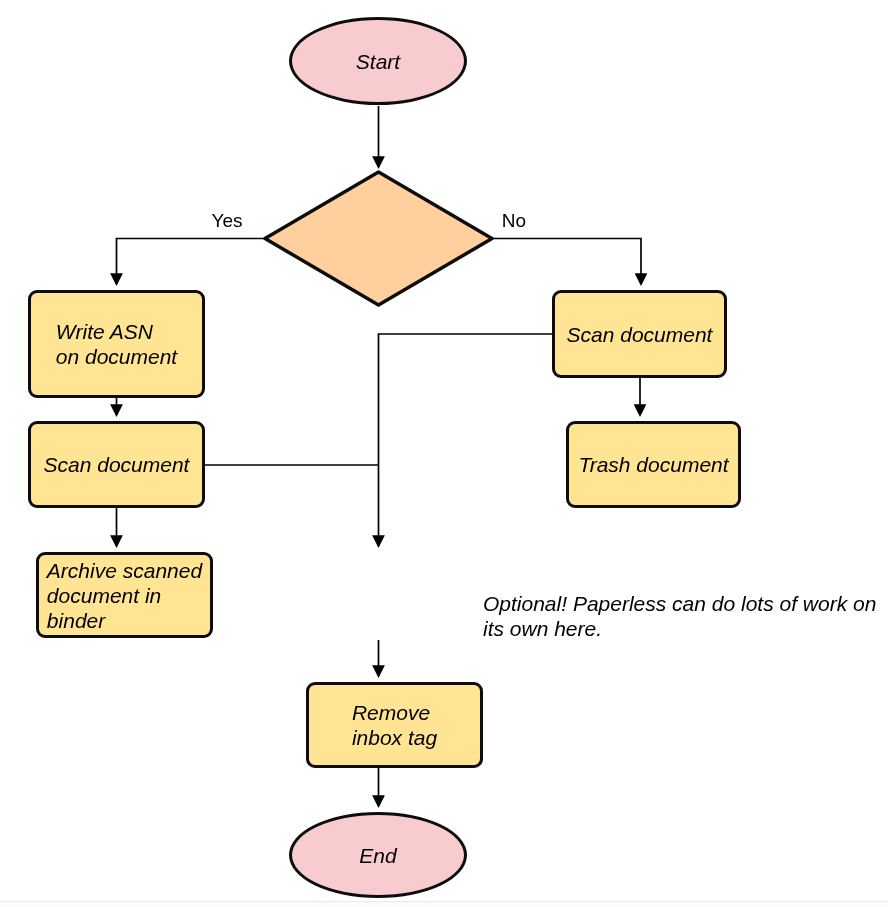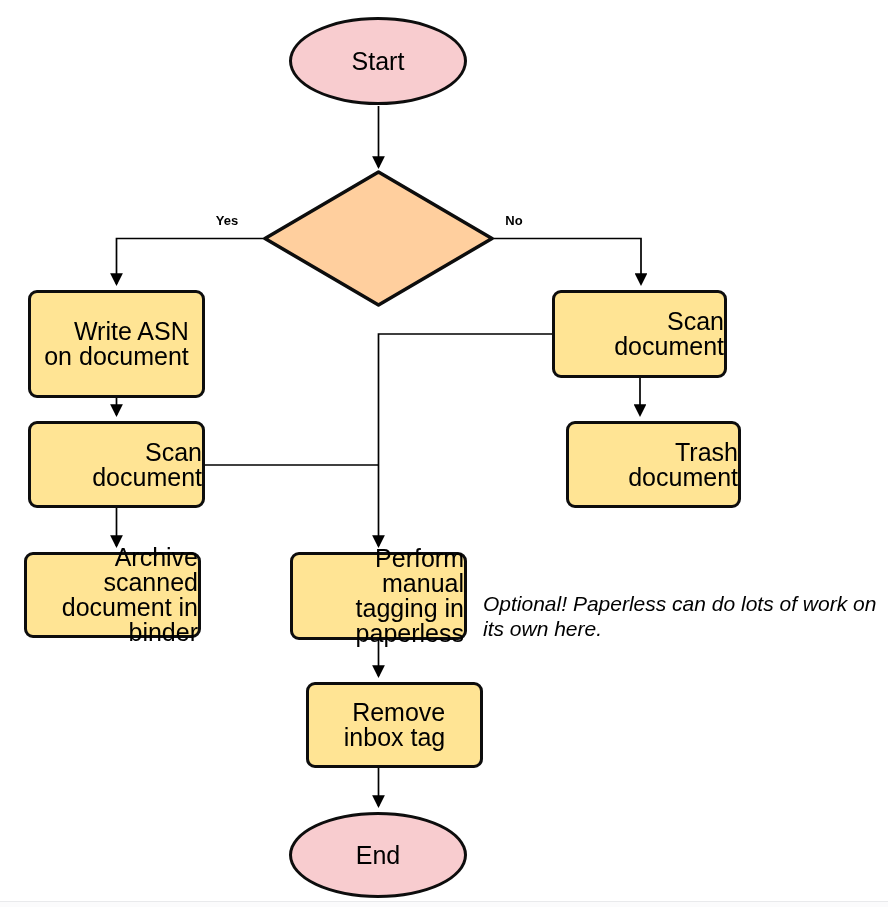--- a/index.html
+++ b/index.html
@@ -20,47 +20,47 @@
   .edge {
     fill: none;
     stroke: #000000;
     stroke-width: 1.7;
   }
   .node {
     position: absolute;
     display: flex;
     align-items: center;
     justify-content: center;
-    text-align: right;
+    text-align: left;
     white-space: pre-line;
-    font-size: 25px;
+    font-size: 21px;
     line-height: 25px;
     box-sizing: border-box;
+    font-style: italic;
   }
   .process {
     background: #ffe494;
     border: 3px solid #0d0d0d;
     border-radius: 9px;
   }
   .terminal {
     background: #f8cccf;
     border: 3px solid #0d0d0d;
     border-radius: 50%;
   }
   .decision-label {
     background: transparent;
     border: none;
   }
   .edge-label {
     position: absolute;
-    font-size: 13px;
+    font-size: 19px;
     line-height: 22px;
     text-align: center;
     white-space: nowrap;
-    font-weight: bold;
   }
   .annotation {
     position: absolute;
     left: 483px;
     top: 591px;
     width: 412px;
     font-size: 21px;
     line-height: 25px;
     font-style: italic;
     white-space: pre-line;
@@ -107,31 +107,28 @@
 
   <div class="edge-label" style="left:200px; top:210px; width:54px;">Yes</div>
 
   <div class="edge-label" style="left:488px; top:210px; width:52px;">No</div>
 
   <div class="node process" style="left:28px; top:290px; width:177px; height:108px;">Write ASN
 on document</div>
 
   <div class="node process" style="left:28px; top:421px; width:177px; height:87px;">Scan document</div>
 
-  <div class="node process" style="left:24px; top:552px; width:177px; height:86px;">Archive scanned
+  <div class="node process" style="left:36px; top:552px; width:177px; height:86px;">Archive scanned
 document in
 binder</div>
 
   <div class="node process" style="left:552px; top:290px; width:175px; height:88px;">Scan document</div>
 
   <div class="node process" style="left:552px; top:421px; width:175px; height:87px;margin-left:14px;">Trash document</div>
 
-  <div class="node process" style="left:290px; top:552px; width:177px; height:88px;">Perform manual
-tagging in
-paperless</div>
 
   <div class="node process" style="left:306px; top:682px; width:177px; height:86px;">Remove
 inbox tag</div>
 
   <div class="node terminal" style="left:289px; top:812px; width:178px; height:86px;">End</div>
 
   <div class="annotation">Optional! Paperless can do lots of work on
 its own here.</div>
 
   <div class="bottom-strip"></div>

